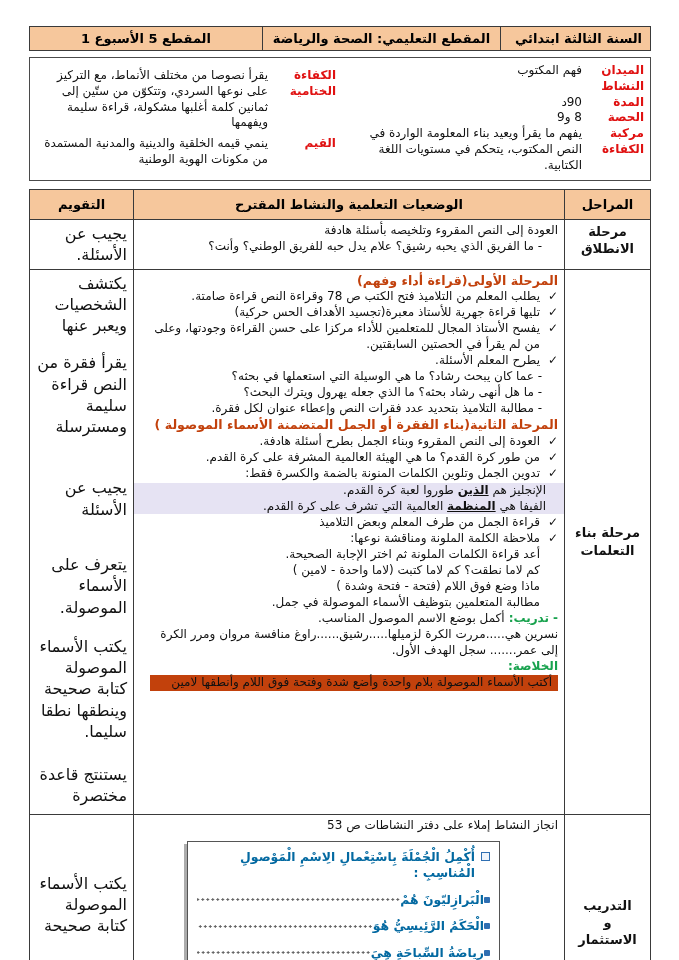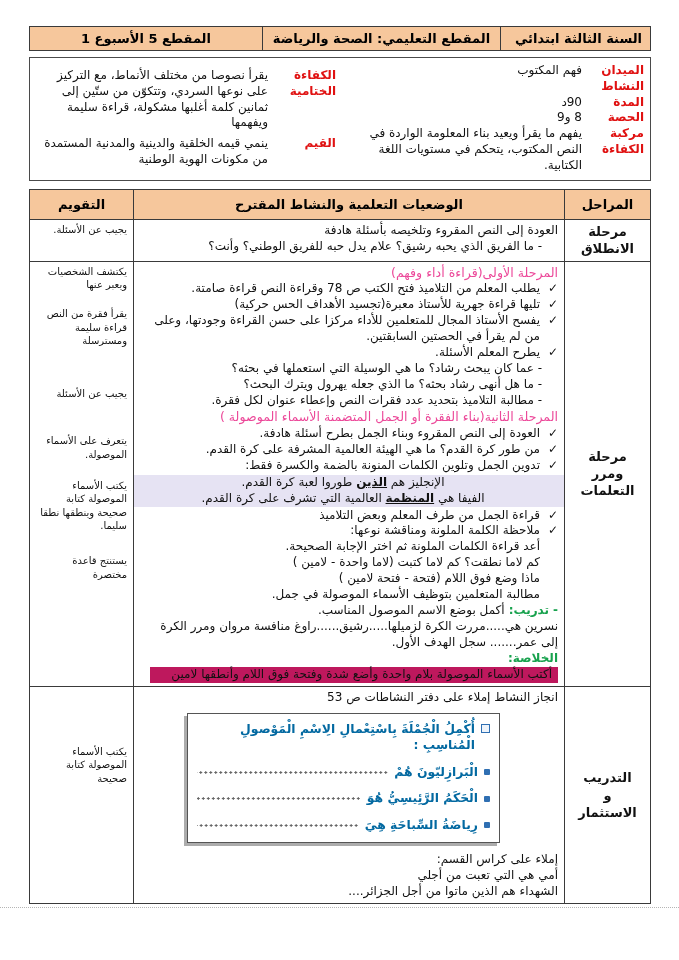--- a/index.html
+++ b/index.html
@@ -43,49 +43,49 @@
   }
   table.main-table th, table.main-table td {
     border:1.4px solid #3a3a3a; padding:3px 6px; vertical-align:top;
   }
   table.main-table th { background:#f6c79c; font-size:13px; color:#000; padding:6px 4px; }
   col.c-stage { width:86px; }
   col.c-eval  { width:104px; }
   .stage-cell { font-weight:bold; text-align:center; font-size:13px; }
   .v-mid { vertical-align:middle !important; }
   .pre-line { white-space:pre-line; }
-  .eval-cell { font-size:10px; }
+  .eval-cell { font-size:16px; }
   .eval-item { margin-bottom:4px; }
 
   
-  .green-title { color:#ec4899; font-weight:normal; font-size:12.6px; }
+  .green-title { color:#c2410c; font-weight:bold; font-size:12.6px; }
   .check-line { display:flex; gap:5px; }
   .check-glyph { flex:none; width:13px; font-size:12px; }
   .dash-line { padding-right:16px; }
   .sub-line  { padding-right:18px; }
   .hl-block {
-    background:#e6e3f3; margin:1px -6px; padding:0 18px 0 6px;text-align:center;
+    background:#e6e3f3; margin:1px -6px; padding:0 18px 0 6px;
   }
   .hl-word { font-weight:bold; text-decoration:underline; }
   .training-line { display:flex; gap:4px; }
   .green-bold { color:#18a24e; font-weight:bold; }
   .summary-text {
-    background:#be185d; padding:0 6px; margin-left:10px;
+    background:#c2410c; padding:0 6px; margin-left:10px;
   }
 
   
   .exercise-box {
     width:313px; margin:7px 58px 9px 0;
     border:1.6px solid #555; background:#fff;
     box-shadow:-3px 3px 0 rgba(70,70,70,.45);
     padding:7px 9px 9px; font-size:12.4px; color:#0369a1;
   }
   .box-title { display:flex; gap:6px; font-weight:bold; align-items:flex-start; }
   .checkbox-icon { flex:none; width:9px; height:9px; border:1.6px solid #2f6fb2; margin-top:3px; background:#eef4fb; }
-  .box-item { display:flex; align-items:center; gap:6px; margin-top:10px; font-weight:bold; }
+  .box-item { display:flex; align-items:center; margin-top:10px; font-weight:bold; }
   .sq-bullet { flex:none; width:6px; height:6px; background:#2f6fb2; border-radius:1px; }
   .dots-leader {
     flex:1; height:9px; min-width:30px;
     background-image:radial-gradient(circle,#666 1px,transparent 1.4px);
     background-size:5px 9px; background-repeat:repeat-x; background-position:right center;
   }
 
   .fold-line { border-top:1px dotted #b5b5b5; margin:3px -28px 0 -29px; }
 </style>
 </head>
@@ -155,21 +155,21 @@
     <tr>
       <td class="stage-cell">مرحلة الانطلاق</td>
       <td>
         <div>العودة إلى النص المقروء وتلخيصه بأسئلة هادفة</div>
         <div class="dash-line">- ما الفريق الذي يحبه رشيق؟ علام يدل حبه للفريق الوطني؟ وأنت؟</div>
       </td>
       <td class="eval-cell">يجيب عن الأسئلة.</td>
     </tr>
 
     <tr>
-      <td class="stage-cell v-mid pre-line">مرحلة ومرر التعلمات</td>
+      <td class="stage-cell v-mid pre-line">مرحلة بناء التعلمات</td>
       <td>
 
         <div class="green-title">المرحلة الأولى(قراءة أداء وفهم)</div>
 
         <div class="check-line">
           <span class="check-glyph">✓</span>
           <span>يطلب المعلم من التلاميذ فتح الكتب ص 78 وقراءة النص قراءة صامتة.</span>
         </div>
         <div class="check-line">
           <span class="check-glyph">✓</span>
@@ -216,21 +216,21 @@
           <span class="check-glyph">✓</span>
           <span>قراءة الجمل من طرف المعلم وبعض التلاميذ</span>
         </div>
         <div class="check-line">
           <span class="check-glyph">✓</span>
           <span>ملاحظة الكلمة الملونة ومناقشة نوعها:</span>
         </div>
 
         <div class="sub-line">أعد قراءة الكلمات الملونة ثم اختر الإجابة الصحيحة.</div>
         <div class="sub-line">كم لاما نطقت؟ كم لاما كتبت (لاما واحدة - لامين )</div>
-        <div class="sub-line">ماذا وضع فوق اللام (فتحة - فتحة لامين )</div>
+        <div class="sub-line">ماذا وضع فوق اللام (فتحة - فتحة وشدة )</div>
         <div class="sub-line">مطالبة المتعلمين بتوظيف الأسماء الموصولة في جمل.</div>
 
         <div class="training-line">
           <span class="green-bold">-</span>
           <span class="green-bold">تدريب:</span>
           <span>أكمل بوضع الاسم الموصول المناسب.</span>
         </div>
         <div>نسرين هي.....مررت الكرة لزميلها.....رشيق......راوغ منافسة مروان ومرر الكرة إلى عمر....... سجل الهدف الأول.</div>
 
         <div class="green-bold">الخلاصة:</div>

